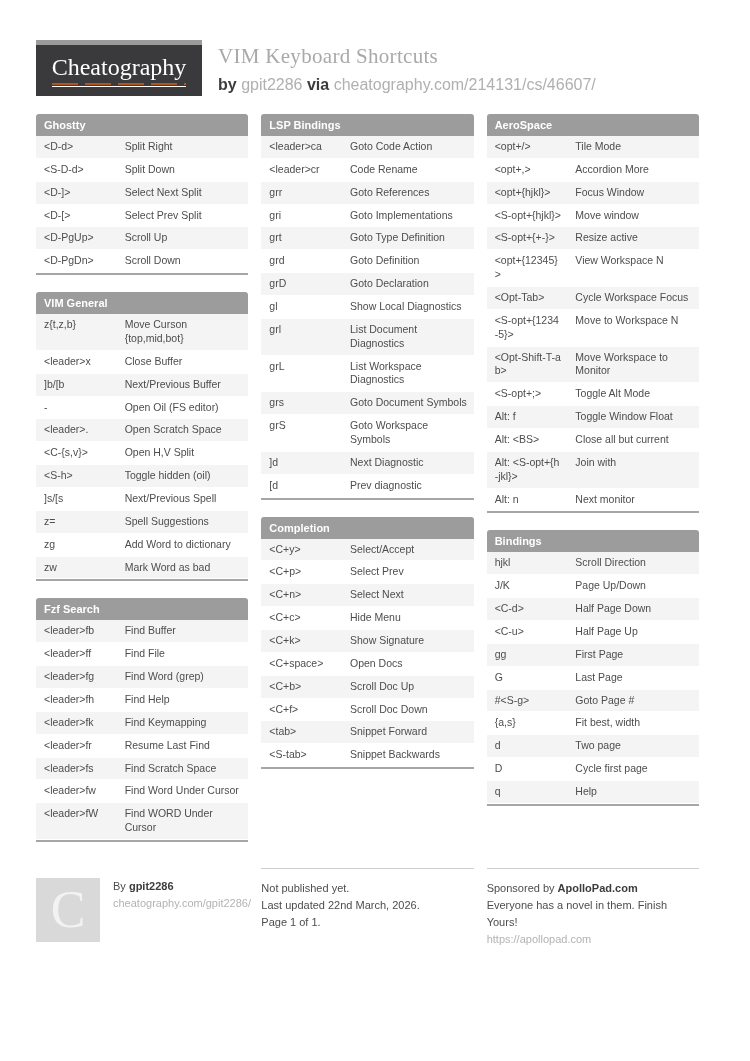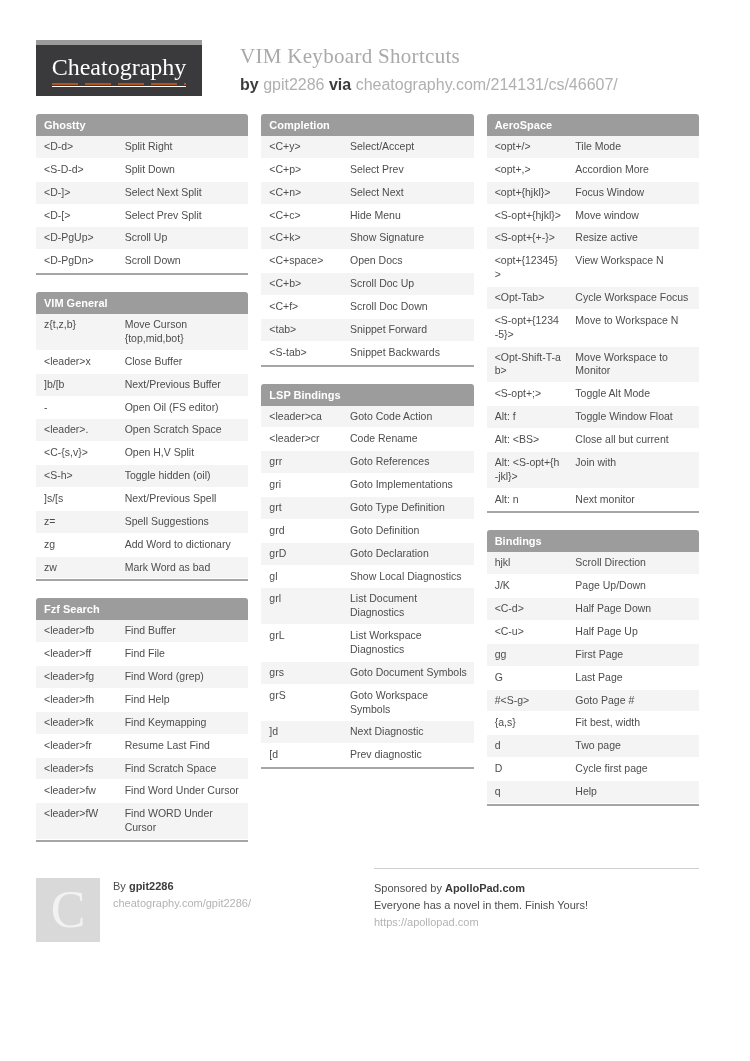--- a/index.html
+++ b/index.html
@@ -21,21 +21,21 @@
     content: ""; position: absolute; top: 0; left: 0; right: 0; height: 5px; background: #9b9b9b;
   }
   .logo-text {
     color: #ffffff; font-family: "Liberation Serif", serif; font-size: 24px;
     border-bottom: 1px solid #ffffff; padding-bottom: 1px; margin-top: 4px;
   }
   .logo-text::after {
     content: ""; display: block; height: 2px; margin-top: 2px;
     background: repeating-linear-gradient(90deg, #b05420 0 26px, transparent 26px 33px);
   }
-  .hdr-text { padding-top: 4px; margin-left: 22px; }
+  .hdr-text { padding-top: 4px; }
   .title {
     font-family: "Liberation Serif", serif; font-weight: normal;
     color: #a9a9a9; font-size: 21px; letter-spacing: 0.3px;
   }
   .byline { font-size: 16px; color: #3c3c3c; margin-top: 7px; font-weight: bold; }
   .byline .muted { color: #b0b0b0; font-weight: normal; }
 
   
   .cols { display: flex; gap: 13px; align-items: flex-start; }
   .col { flex: 1 1 0; min-width: 0; }
@@ -208,20 +208,83 @@
               <tr>
                 <td class="key">&lt;leader&gt;fW</td>
                 <td class="desc">Find WORD Under Cursor</td>
               </tr>
             </tbody>
           </table>
         </section>
       </div>
     <div class="col">
         <section class="panel">
+          <div class="panel-header">LSP Bindings</div>
+          <table>
+            <tbody>
+              <tr>
+                <td class="key">&lt;leader&gt;ca</td>
+                <td class="desc">Goto Code Action</td>
+              </tr>
+              <tr>
+                <td class="key">&lt;leader&gt;cr</td>
+                <td class="desc">Code Rename</td>
+              </tr>
+              <tr>
+                <td class="key">grr</td>
+                <td class="desc">Goto References</td>
+              </tr>
+              <tr>
+                <td class="key">gri</td>
+                <td class="desc">Goto Implementations</td>
+              </tr>
+              <tr>
+                <td class="key">grt</td>
+                <td class="desc">Goto Type Definition</td>
+              </tr>
+              <tr>
+                <td class="key">grd</td>
+                <td class="desc">Goto Definition</td>
+              </tr>
+              <tr>
+                <td class="key">grD</td>
+                <td class="desc">Goto Declaration</td>
+              </tr>
+              <tr>
+                <td class="key">gl</td>
+                <td class="desc">Show Local Diagnostics</td>
+              </tr>
+              <tr>
+                <td class="key">grl</td>
+                <td class="desc">List Document Diagnostics</td>
+              </tr>
+              <tr>
+                <td class="key">grL</td>
+                <td class="desc">List Workspace Diagnostics</td>
+              </tr>
+              <tr>
+                <td class="key">grs</td>
+                <td class="desc">Goto Document Symbols</td>
+              </tr>
+              <tr>
+                <td class="key">grS</td>
+                <td class="desc">Goto Workspace Symbols</td>
+              </tr>
+              <tr>
+                <td class="key">]d</td>
+                <td class="desc">Next Diagnostic</td>
+              </tr>
+              <tr>
+                <td class="key">[d</td>
+                <td class="desc">Prev diagnostic</td>
+              </tr>
+            </tbody>
+          </table>
+        </section>
+        <section class="panel">
           <div class="panel-header">Completion</div>
           <table>
             <tbody>
               <tr>
                 <td class="key">&lt;C+y&gt;</td>
                 <td class="desc">Select/Accept</td>
               </tr>
               <tr>
                 <td class="key">&lt;C+p&gt;</td>
                 <td class="desc">Select Prev</td>
@@ -250,83 +313,20 @@
                 <td class="key">&lt;C+f&gt;</td>
                 <td class="desc">Scroll Doc Down</td>
               </tr>
               <tr>
                 <td class="key">&lt;tab&gt;</td>
                 <td class="desc">Snippet Forward</td>
               </tr>
               <tr>
                 <td class="key">&lt;S-tab&gt;</td>
                 <td class="desc">Snippet Backwards</td>
-              </tr>
-            </tbody>
-          </table>
-        </section>
-        <section class="panel">
-          <div class="panel-header">LSP Bindings</div>
-          <table>
-            <tbody>
-              <tr>
-                <td class="key">&lt;leader&gt;ca</td>
-                <td class="desc">Goto Code Action</td>
-              </tr>
-              <tr>
-                <td class="key">&lt;leader&gt;cr</td>
-                <td class="desc">Code Rename</td>
-              </tr>
-              <tr>
-                <td class="key">grr</td>
-                <td class="desc">Goto References</td>
-              </tr>
-              <tr>
-                <td class="key">gri</td>
-                <td class="desc">Goto Implementations</td>
-              </tr>
-              <tr>
-                <td class="key">grt</td>
-                <td class="desc">Goto Type Definition</td>
-              </tr>
-              <tr>
-                <td class="key">grd</td>
-                <td class="desc">Goto Definition</td>
-              </tr>
-              <tr>
-                <td class="key">grD</td>
-                <td class="desc">Goto Declaration</td>
-              </tr>
-              <tr>
-                <td class="key">gl</td>
-                <td class="desc">Show Local Diagnostics</td>
-              </tr>
-              <tr>
-                <td class="key">grl</td>
-                <td class="desc">List Document Diagnostics</td>
-              </tr>
-              <tr>
-                <td class="key">grL</td>
-                <td class="desc">List Workspace Diagnostics</td>
-              </tr>
-              <tr>
-                <td class="key">grs</td>
-                <td class="desc">Goto Document Symbols</td>
-              </tr>
-              <tr>
-                <td class="key">grS</td>
-                <td class="desc">Goto Workspace Symbols</td>
-              </tr>
-              <tr>
-                <td class="key">]d</td>
-                <td class="desc">Next Diagnostic</td>
-              </tr>
-              <tr>
-                <td class="key">[d</td>
-                <td class="desc">Prev diagnostic</td>
               </tr>
             </tbody>
           </table>
         </section>
       </div>
     <div class="col">
         <section class="panel">
           <div class="panel-header">AeroSpace</div>
           <table>
             <tbody>
@@ -448,20 +448,25 @@
       <div class="logo-c">C</div>
       <div>
         <div>
           <span>By</span>
           <b class="dark">gpit2286</b>
         </div>
         <div class="muted-link">cheatography.com/gpit2286/</div>
       </div>
     </div>
     <div class="fcol bordered">
+      <div>Not published yet.</div>
+      <div>Last updated 22nd March, 2026.</div>
+      <div>Page 1 of 1.</div>
+    </div>
+    <div class="fcol bordered">
       <div>
         <span>Sponsored by</span>
         <b class="dark">ApolloPad.com</b>
       </div>
       <div>Everyone has a novel in them. Finish Yours!</div>
       <div class="muted-link">https://apollopad.com</div>
     </div>
   </div>
 
 </div>

